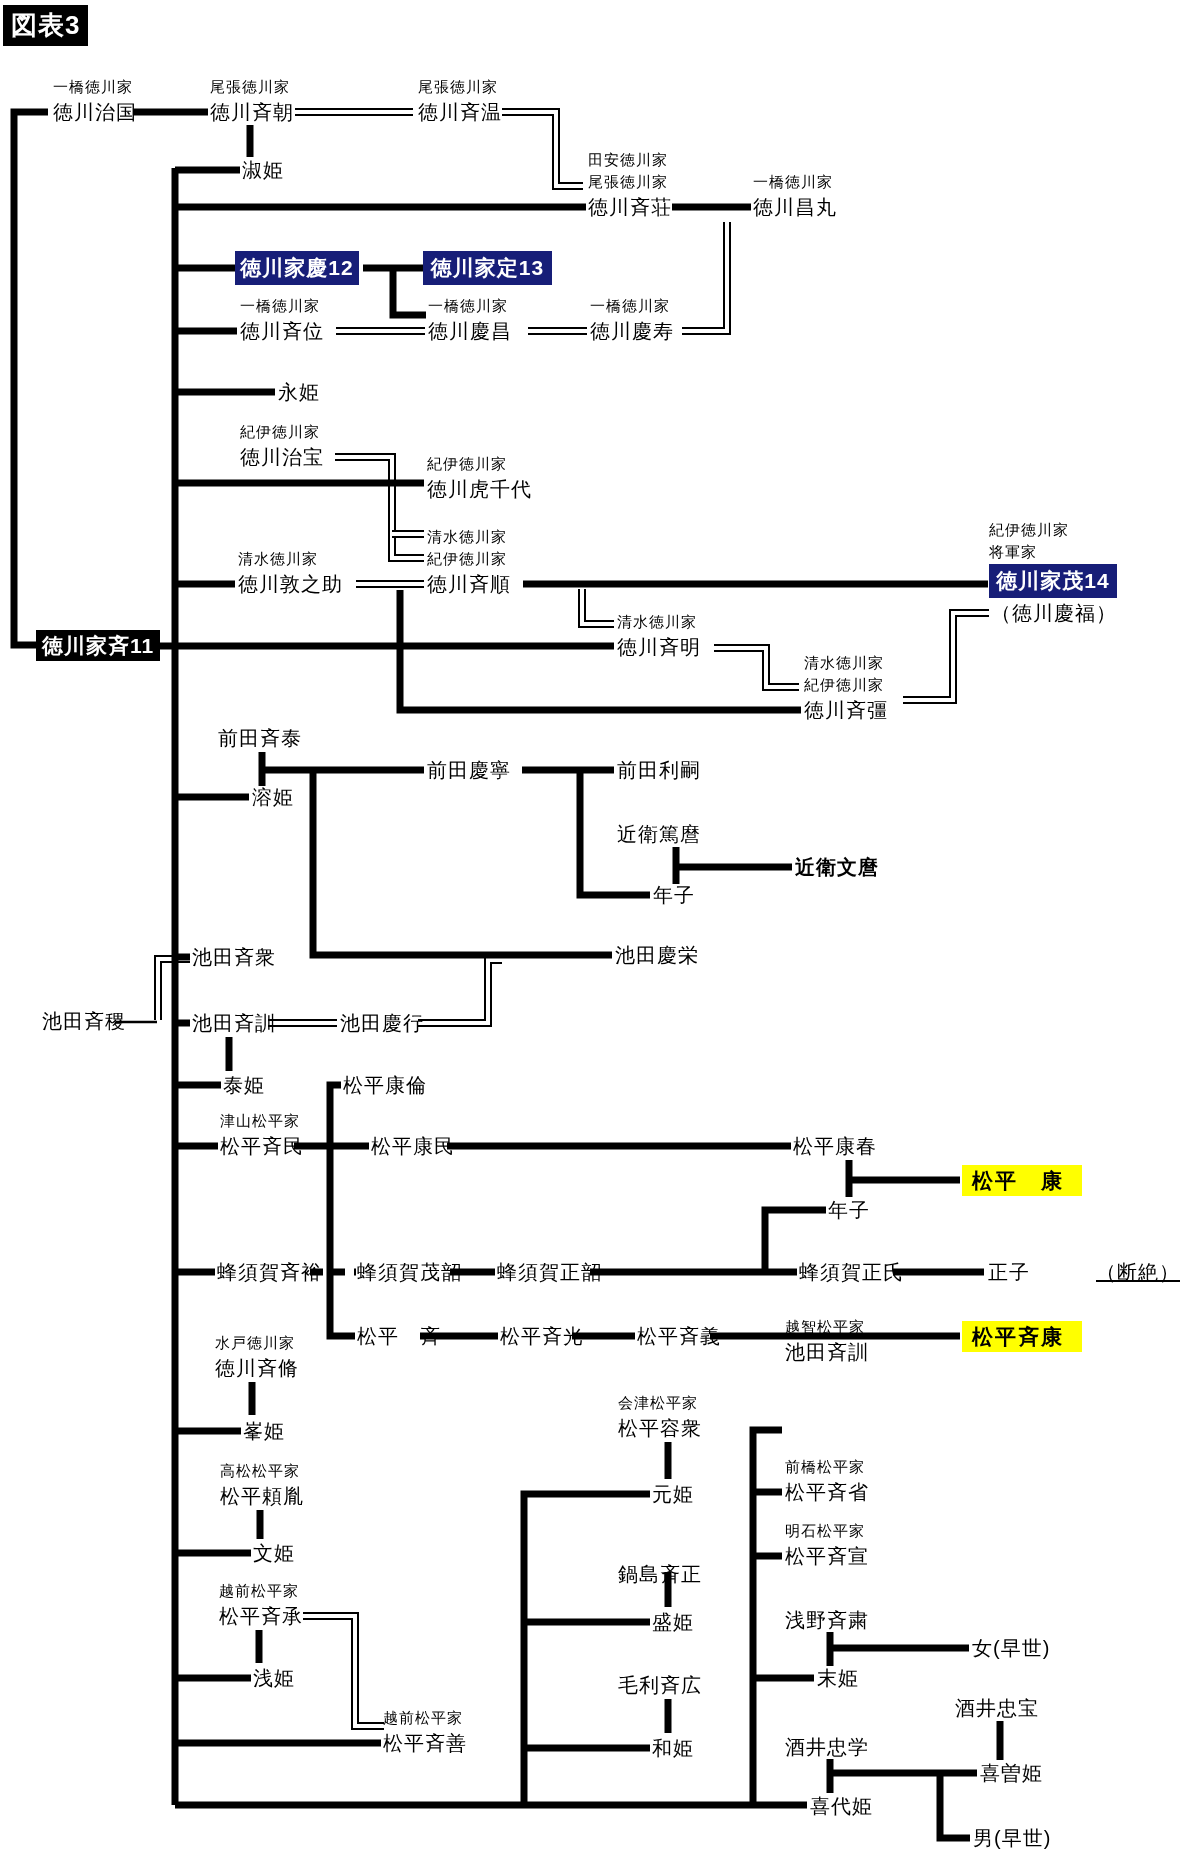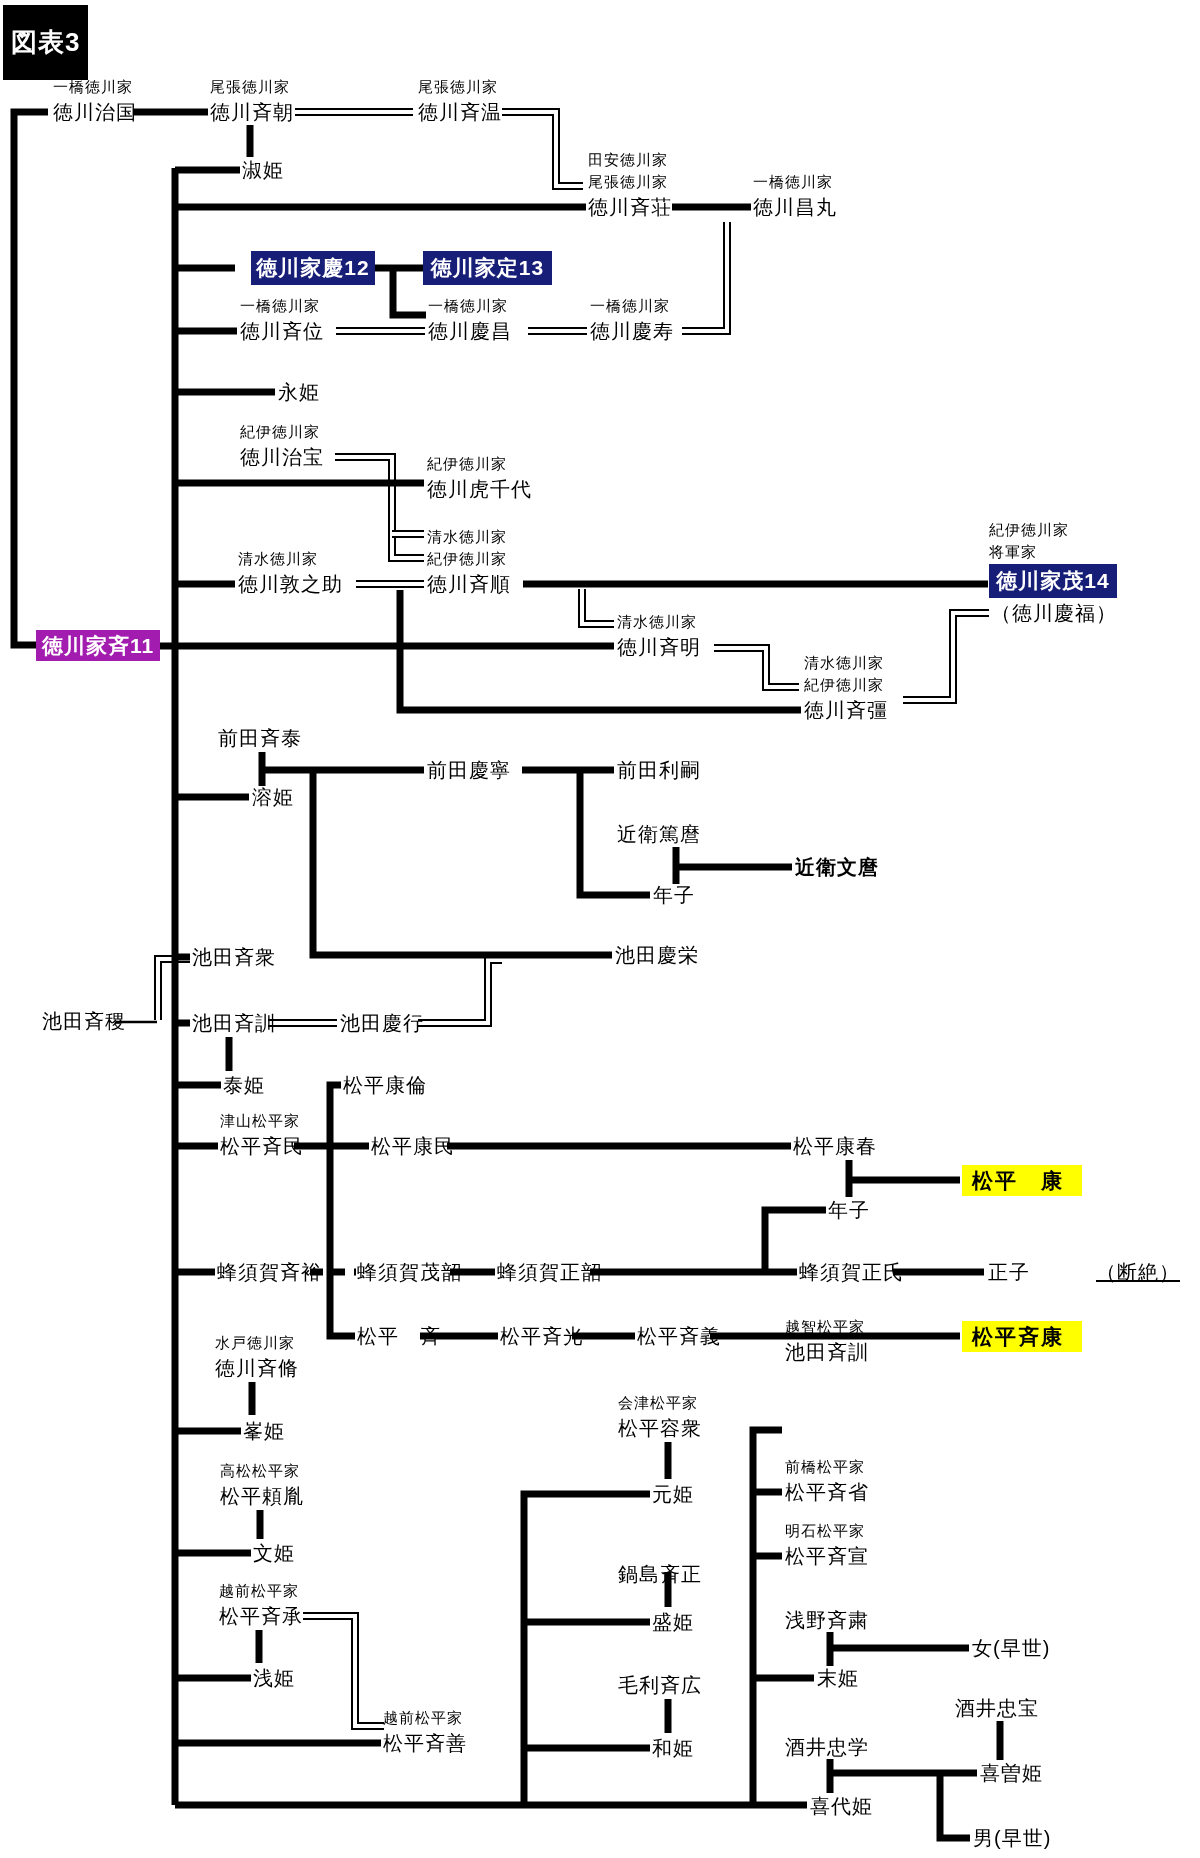--- a/index.html
+++ b/index.html
@@ -1,20 +1,20 @@
 <!DOCTYPE html>
 <html><head>
 <meta charset="utf-8">
 <style>
   html,body{margin:0;padding:0;background:#fff;}
   #stage{position:relative;width:1200px;height:1858px;background:#fff;overflow:hidden;
          font-family:"Liberation Sans","DejaVu Sans",sans-serif;color:#000;}
   #edges{position:absolute;left:0;top:0;width:1200px;height:1858px;}
   #titlebar{position:absolute;left:3px;top:5px;display:flex;align-items:center;}
-  #badge{background:#000;color:#fff;font-size:26px;font-weight:bold;padding:20px 8px;letter-spacing:1px;}
+  #badge{background:#000;color:#fff;font-size:26px;font-weight:bold;padding:3px 8px;letter-spacing:1px;}
   #titletext{font-size:28px;font-weight:bold;margin-left:9px;letter-spacing:1px;}
   .node{position:absolute;white-space:nowrap;}
   .node .nm{font-size:20px;line-height:26px;letter-spacing:1px;}
   .fams{position:absolute;bottom:100%;left:0;margin-bottom:1px;}
   .fams div{font-size:15px;line-height:22px;letter-spacing:1px;}
   .navy{background:#171e78;color:#fff;display:flex;align-items:center;justify-content:center;box-sizing:border-box;}
   .navy .nm{font-size:21px;font-weight:bold;letter-spacing:1px;}
   .navy .fams{color:#000;}
   .yellow{background:#ffff00;color:#000;display:flex;align-items:center;box-sizing:border-box;padding-left:10px;}
   .yellow .nm{font-size:21px;letter-spacing:2px;font-weight:bold;}
@@ -157,21 +157,21 @@
           <div class="fam">尾張徳川家</div>
         </div>
         <div class="nm">徳川斉荘</div>
       </div>
       <div class="node plain" style="left: 753px; top: 194px;">
         <div class="fams">
           <div class="fam">一橋徳川家</div>
         </div>
         <div class="nm">徳川昌丸</div>
       </div>
-      <div class="node navy" style="left: 235px; top: 251px; width: 124px; height: 34px; background: rgb(23, 30, 120); margin-left: 16px;">
+      <div class="node navy" style="left: 235px; top: 251px; width: 124px; height: 34px; background: rgb(23, 30, 120);">
         <div class="nm">徳川家慶12</div>
       </div>
       <div class="node navy" style="left: 423px; top: 251px; width: 129px; height: 34px; background: rgb(23, 30, 120);">
         <div class="nm">徳川家定13</div>
       </div>
       <div class="node plain" style="left: 240px; top: 318px;">
         <div class="fams">
           <div class="fam">一橋徳川家</div>
         </div>
         <div class="nm">徳川斉位</div>
@@ -217,21 +217,21 @@
         <div class="nm">徳川斉順</div>
       </div>
       <div class="node navy" style="left: 989px; top: 564px; width: 128px; height: 34px; background: rgb(23, 30, 120);">
         <div class="fams">
           <div class="fam">紀伊徳川家</div>
           <div class="fam">将軍家</div>
         </div>
         <div class="nm">徳川家茂14</div>
         <div class="sub">（徳川慶福）</div>
       </div>
-      <div class="node navy" style="left: 36px; top: 630px; width: 124px; height: 31px; background: #a21caf; text-align: right;">
+      <div class="node navy" style="left: 36px; top: 630px; width: 124px; height: 31px; background: #000000; text-align: right;">
         <div class="nm">徳川家斉11</div>
       </div>
       <div class="node plain" style="left: 617px; top: 634px;">
         <div class="fams">
           <div class="fam">清水徳川家</div>
         </div>
         <div class="nm">徳川斉明</div>
       </div>
       <div class="node plain" style="left: 804px; top: 697px;">
         <div class="fams">

